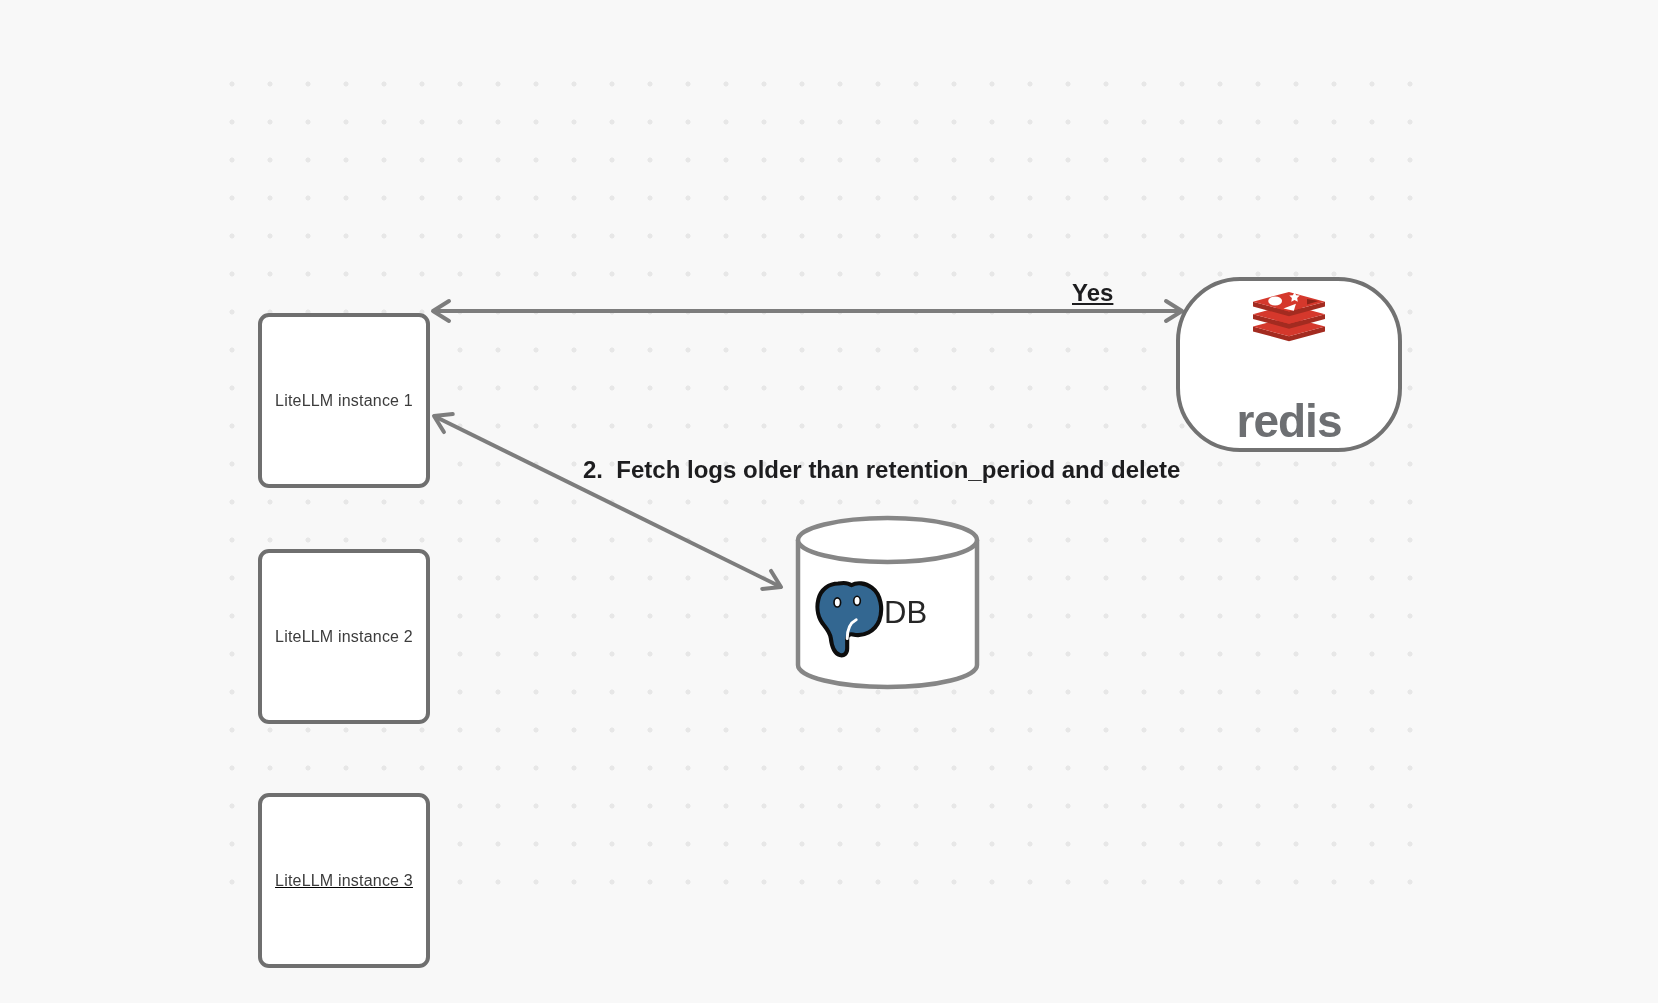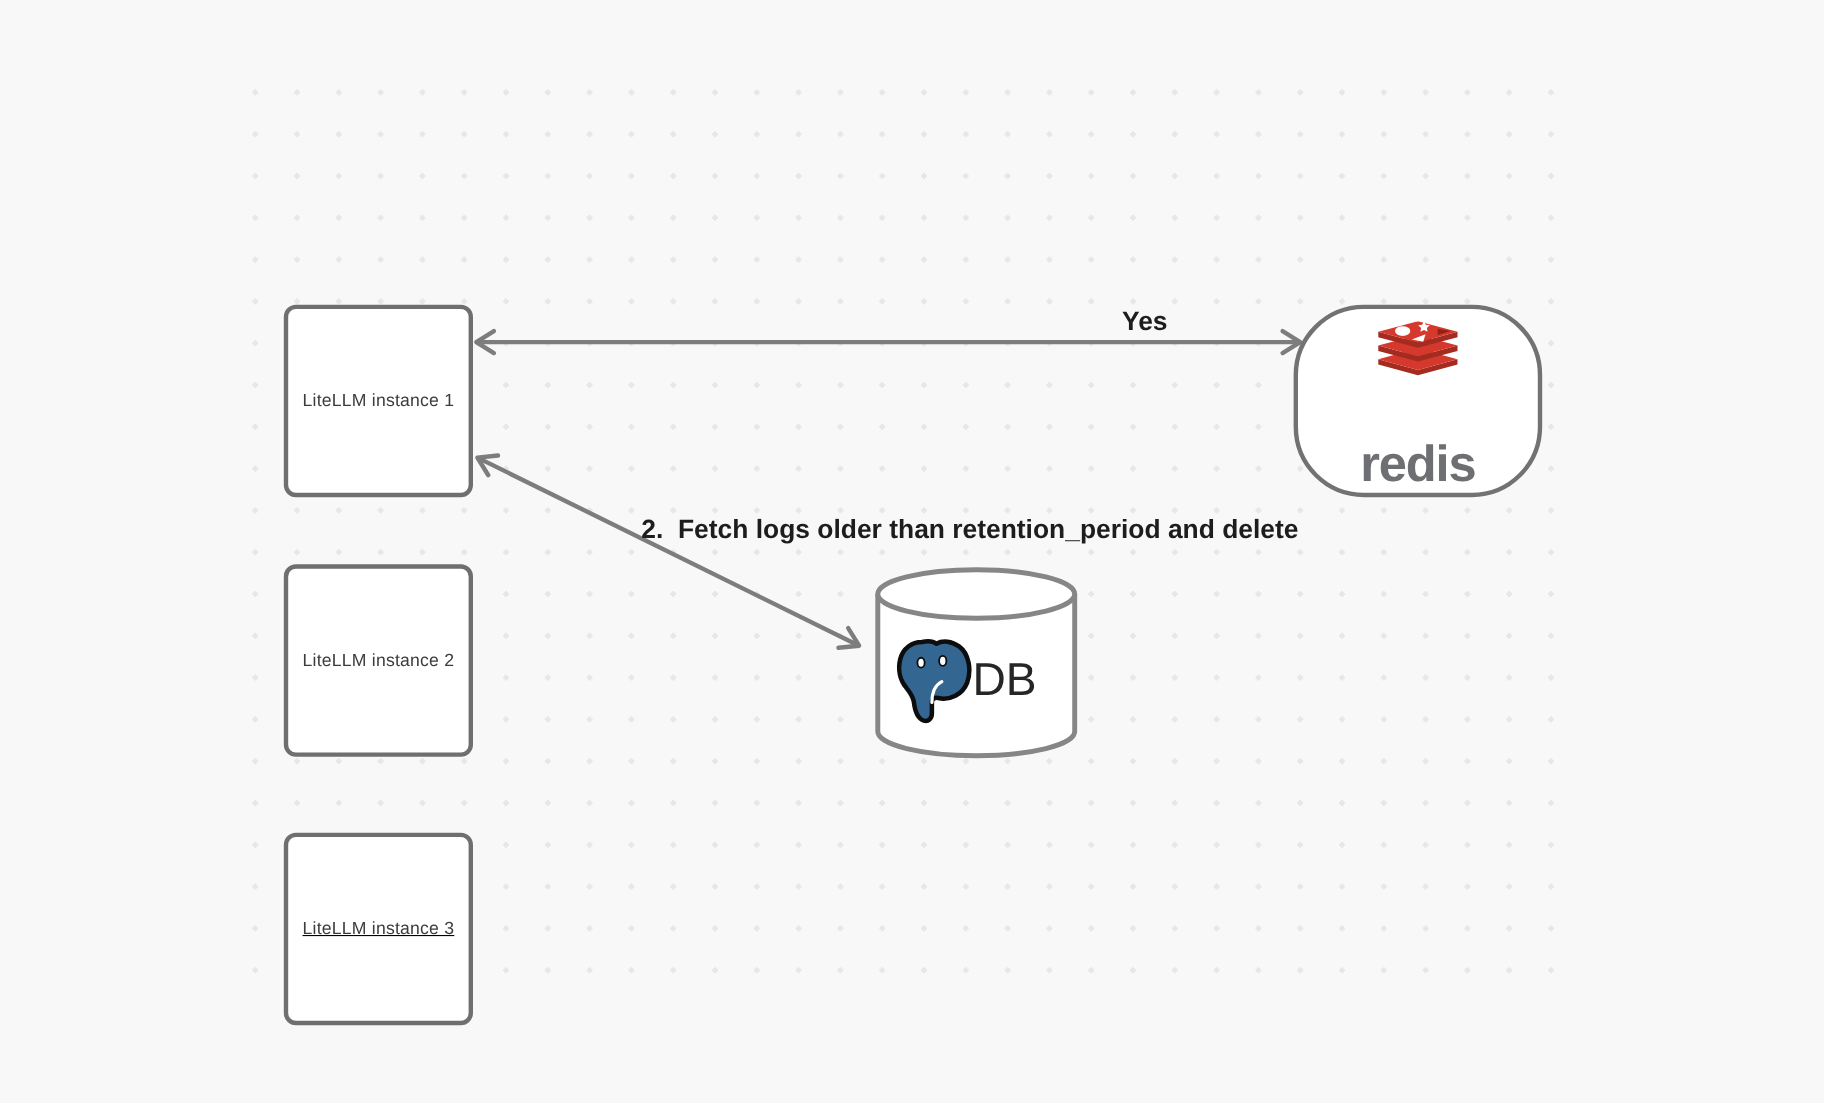--- a/index.html
+++ b/index.html
@@ -12,21 +12,21 @@
   .canvas{position:absolute;left:0;top:0;width:1658px;height:1003px;}
   .dot-grid{
     position:absolute;left:213px;top:65px;width:1216px;height:837px;
     background-image:radial-gradient(circle,#e7e7e7 0 2.5px,transparent 2.6px);
     background-size:38px 38px;
   }
   .node-box{
     position:absolute;left:258px;width:172px;height:175px;
     background:#ffffff;border:4px solid #6f6f6f;border-radius:11px;
     box-sizing:border-box;
-    display:flex;align-items:center;justify-content:center;
+    display:flex;align-items:center;justify-content:center;margin-top:36px;
   }
   .node-box .box-label{
     font-size:16px;color:#3c3c3c;letter-spacing:.2px;
   }
   #box1{top:277px;}
   #box2{top:513px;}
   #box3{top:757px;text-decoration:underline;}
   .redis-node{
     position:absolute;left:1176px;top:277px;width:226px;height:175px;
     background:#ffffff;border:4px solid #727272;border-radius:64px;
@@ -37,27 +37,27 @@
   .redis-wordmark{
     font-size:46px;font-weight:700;color:#6d6f72;
     letter-spacing:-1px;line-height:1;margin-top:2px;
   }
   .edge-layer{position:absolute;left:0;top:0;pointer-events:none;}
   .edge-label{
     position:absolute;font-size:24px;font-weight:700;color:#1d1d1f;
     white-space:pre;line-height:1.2;
   }
   #edge1-label{left:503px;top:279px;}
-  #edge1-response{left:1020px;top:279px;}
-  #edge2-label{left:583px;top:468px;}
+  #edge1-response{left:1072px;top:279px;text-decoration:underline;}
+  #edge2-label{left:583px;top:456px;}
   .db-cylinder{position:absolute;left:793px;top:513px;width:190px;height:180px;}
   .pg-elephant{position:absolute;left:811px;top:579px;width:74px;height:79px;}
   .db-label{
     position:absolute;left:884px;top:597px;
-    font-size:42px;color:#262626;line-height:1;letter-spacing:0;
+    font-size:31px;color:#262626;line-height:1;letter-spacing:0;
   }
 </style>
 </head>
 <body>
 
 <div class="canvas">
 
   <div class="dot-grid"></div>
 
   <div class="node-box" id="box1">

